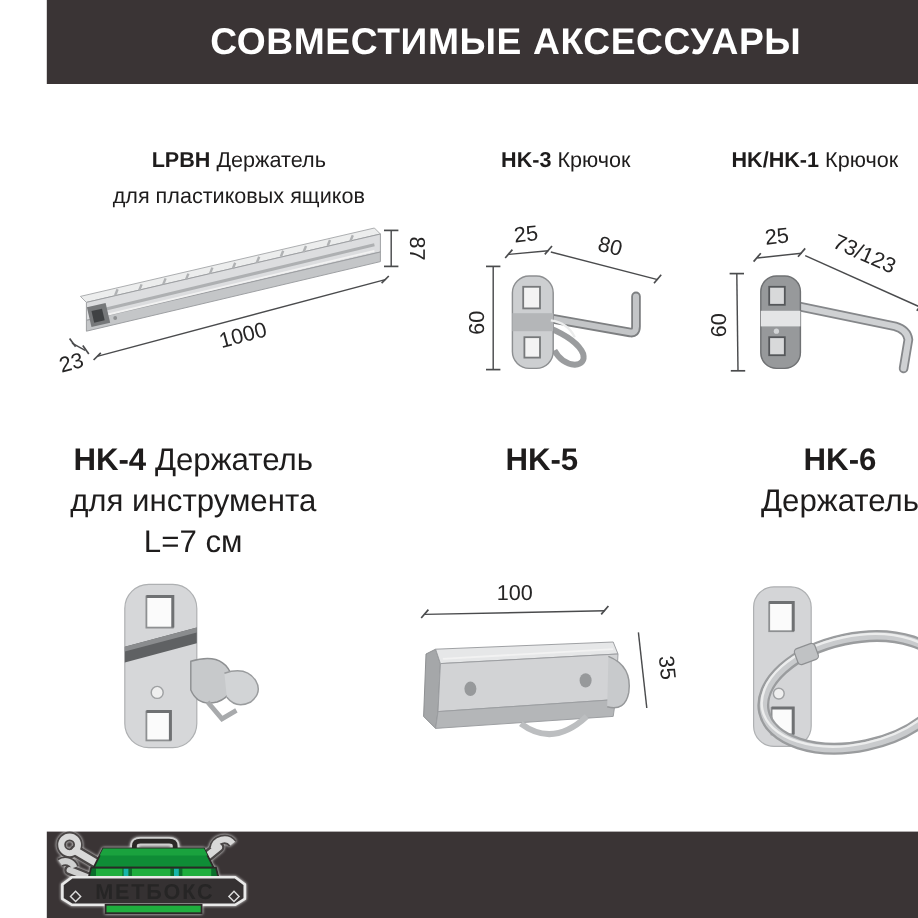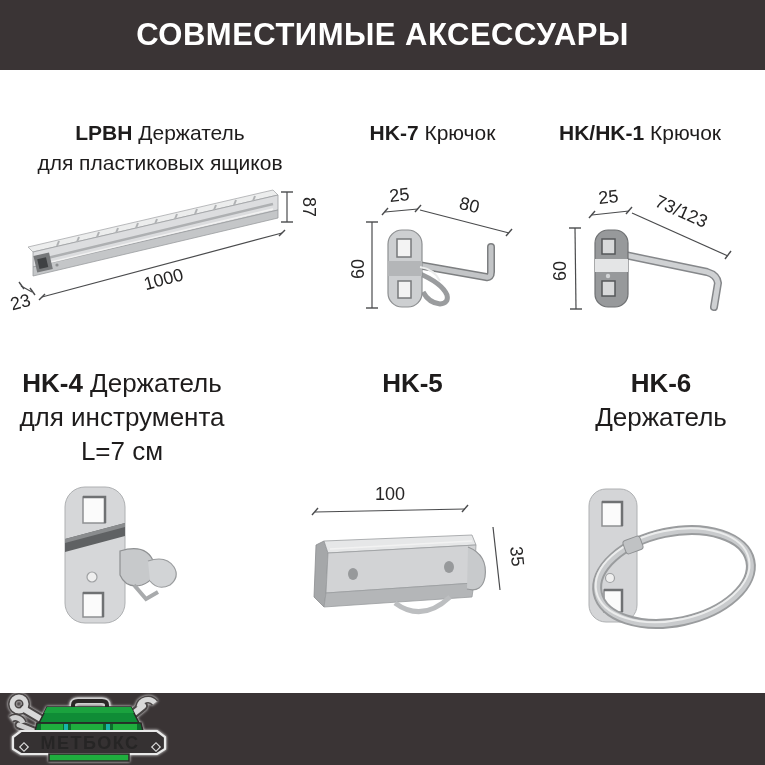--- a/index.html
+++ b/index.html
@@ -1,25 +1,25 @@
 <!DOCTYPE html>
 <html><head>
 <meta charset="utf-8">
 <style>
   * { margin:0; padding:0; box-sizing:border-box; }
   html,body { width:765px; height:765px; }
   body { background:#ffffff; font-family:"Liberation Sans", sans-serif; color:#1e1c1c; position:relative; overflow:hidden; }
-  .page { position:absolute; inset:0; }
+  .page { position:absolute; inset:0;margin-left:39px; }
 
   .bar { position:absolute; left:0; width:765px; background:#3a3435; }
   .bar.header { top:0; height:70px; display:flex; align-items:center; justify-content:center; }
   .bar.footer { top:693px; height:72px; }
   .page-title { color:#fff; font-weight:bold; font-size:31px; letter-spacing:0.5px; white-space:nowrap; }
 
-  .ptitle { position:absolute; text-align:center; line-height:30px; font-size:21px; }
+  .ptitle { position:absolute; text-align:center; line-height:30px; font-size:18px; }
   .ptitle .b { font-weight:bold; }
   .ptitle.row2 { font-size:26px; line-height:34px; }
 
   svg { position:absolute; overflow:visible; }
   svg text { font-family:"Liberation Sans", sans-serif; font-size:18px; fill:#262525; }
   .dimline { stroke:#4a4b4d; stroke-width:1.2; fill:none; }
   .tick { stroke:#4a4b4d; stroke-width:1.4; }
 
   .brand-logo { filter: drop-shadow(0 0 1.5px rgba(255,255,255,0.95)); }
   .brand-text { font-weight:bold; letter-spacing:1.5px; }
@@ -31,21 +31,21 @@
 
   <div class="bar header">
     <div class="page-title">СОВМЕСТИМЫЕ АКСЕССУАРЫ</div>
   </div>
 
   <div class="ptitle" style="left:20px; top:118px; width:280px;">
     <div><span class="b">LPBH</span><span> Держатель</span></div>
     <div>для пластиковых ящиков</div>
   </div>
   <div class="ptitle" style="left:350px; top:118px; width:165px;">
-    <div><span class="b">HK-7</span><span> Крючок</span></div>
+    <div><span class="b">HK-3</span><span> Крючок</span></div>
   </div>
   <div class="ptitle" style="left:540px; top:118px; width:200px;">
     <div><span class="b">HK/HK-1</span><span> Крючок</span></div>
   </div>
 
   <svg style="left:15px; top:180px;" width="300" height="140" viewBox="0 0 300 140">
 
     <polygon points="18,72 263,15 258,10 13,67" fill="#eceded" stroke="#a8aaac" stroke-width="0.8"></polygon>
     <polygon points="18,72 263,15 263,30 18,87" fill="#dcdddf" stroke="#9b9da0" stroke-width="0.8"></polygon>
     <polygon points="18,87 263,30 263,38 18,96" fill="#c4c6c8" stroke="#9b9da0" stroke-width="0.8"></polygon>

